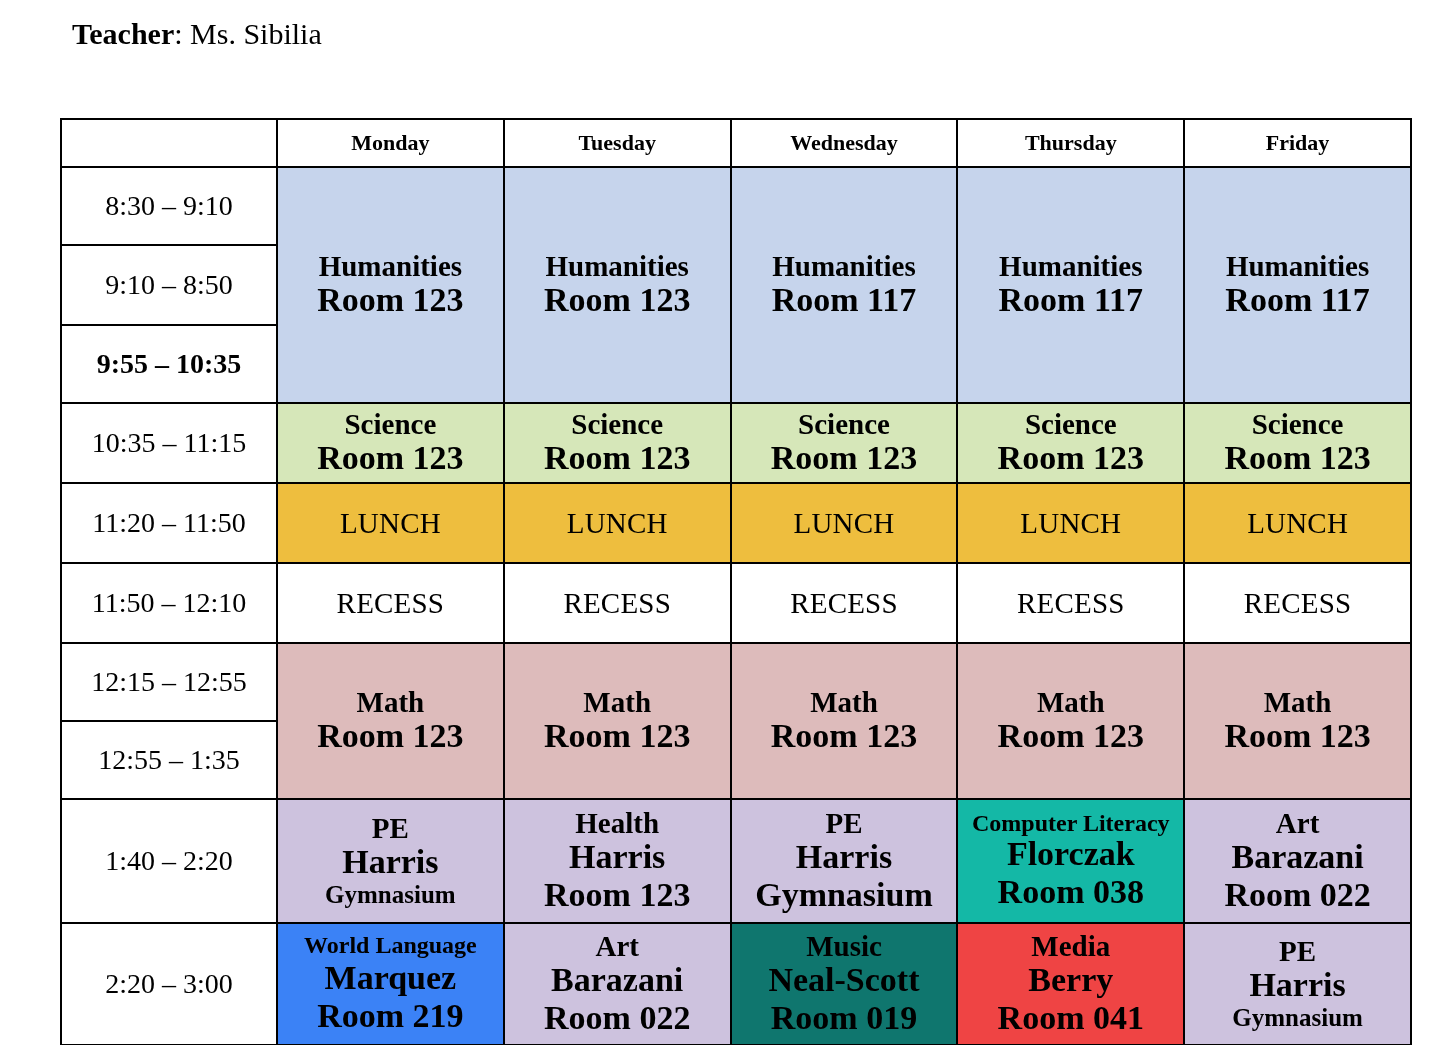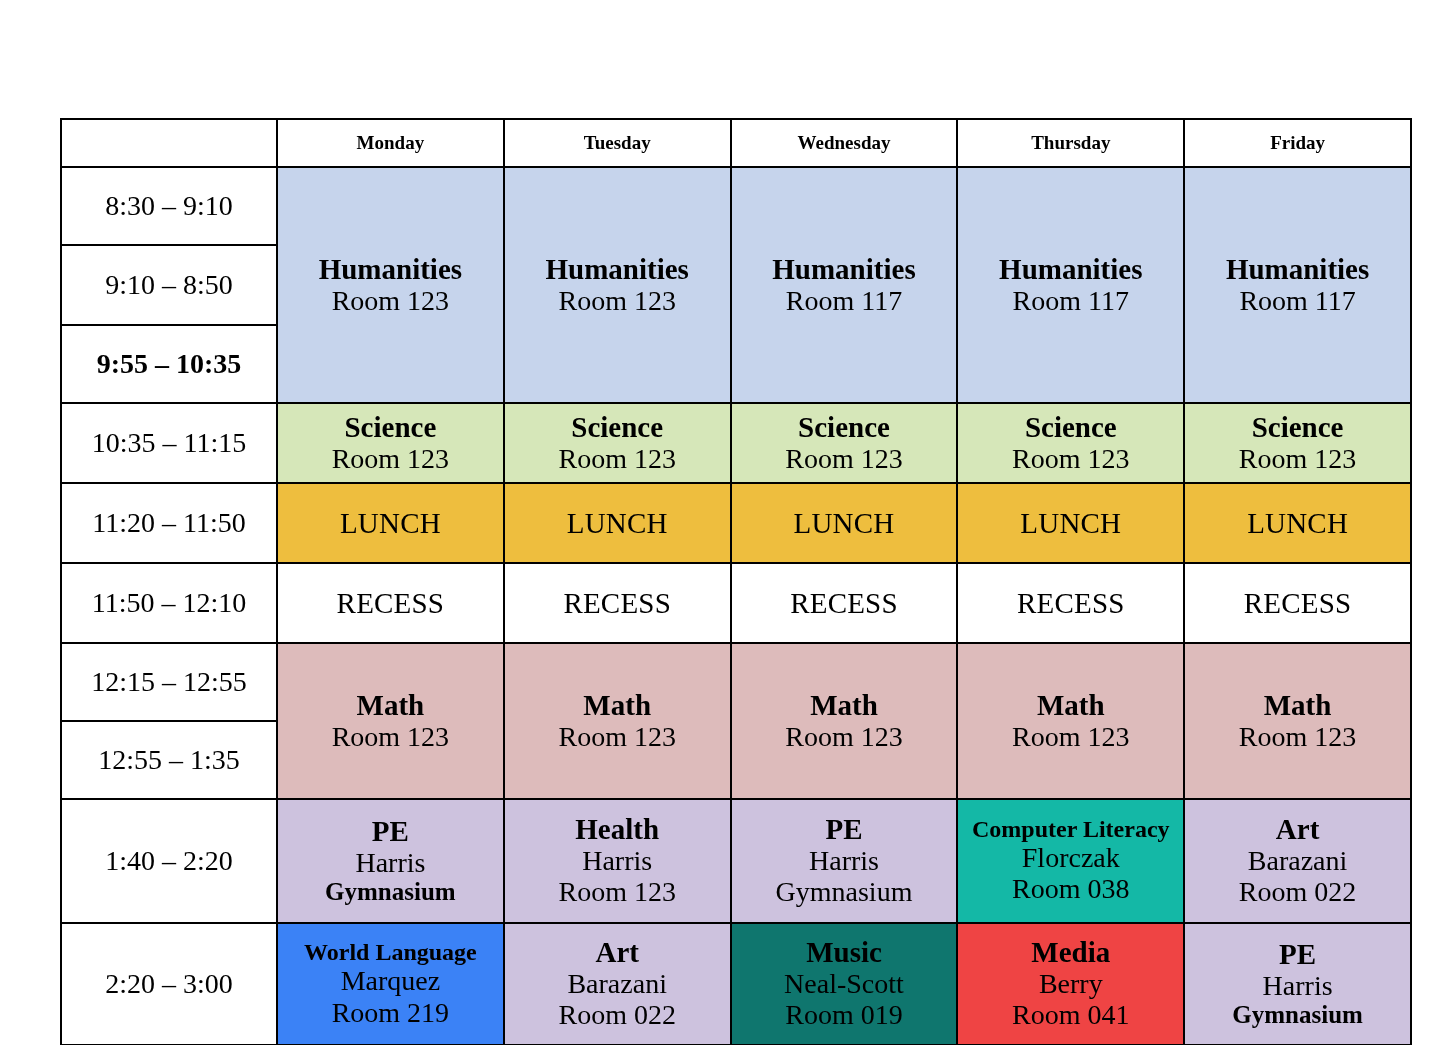--- a/index.html
+++ b/index.html
@@ -76,21 +76,21 @@
   table.schedule td {
     border: 2px solid #000000;
     text-align: center;
     vertical-align: middle;
     padding: 0;
     background: #ffffff;
   }
 
   thead th {
     height: 46px;
-    font-size: 19px;
+    font-size: 22px;
     font-weight: bold;
     line-height: 34px;
   }
   thead th.corner-blank { background: #ffffff; }
 
   td.time-cell {
     font-size: 28px;
     font-weight: normal;
     line-height: 32px;
     background: #ffffff;
@@ -109,22 +109,22 @@
   .subject {
     font-size: 29px;
     font-weight: bold;
     line-height: 1.06;
   }
   .subject.two-line { line-height: 1.02; }
   .subject.small {
     font-size: 24px;
   }
   .detail {
-    font-size: 28px;
-    font-weight: normal;
+    font-size: 34px;
+    font-weight: bold;
     line-height: 1.12;
   }
   .detail.bold { font-weight: bold; font-size: 25px; }
   .plain-label {
     font-size: 29px;
     font-weight: normal;
     letter-spacing: 0.2px;
   }
 
   
@@ -139,20 +139,23 @@
   tr.r-sp1 td { height: 122px; }
   tr.r-sp2 td { height: 120px; }
 </style>
 </head>
 <body>
 
 <div class="page">
 
   <div class="doc-header">
 
+    <div class="hdr-line">
+      <span class="hdr-label">Teacher</span><span class="hdr-value">: </span><span class="hdr-value">Ms. Sibilia</span>
+    </div>
 
 
   </div>
 
   <div class="sched-wrap">
     <table class="schedule">
       <colgroup>
         <col class="c-time">
         <col class="c-day">
           <col class="c-day">

